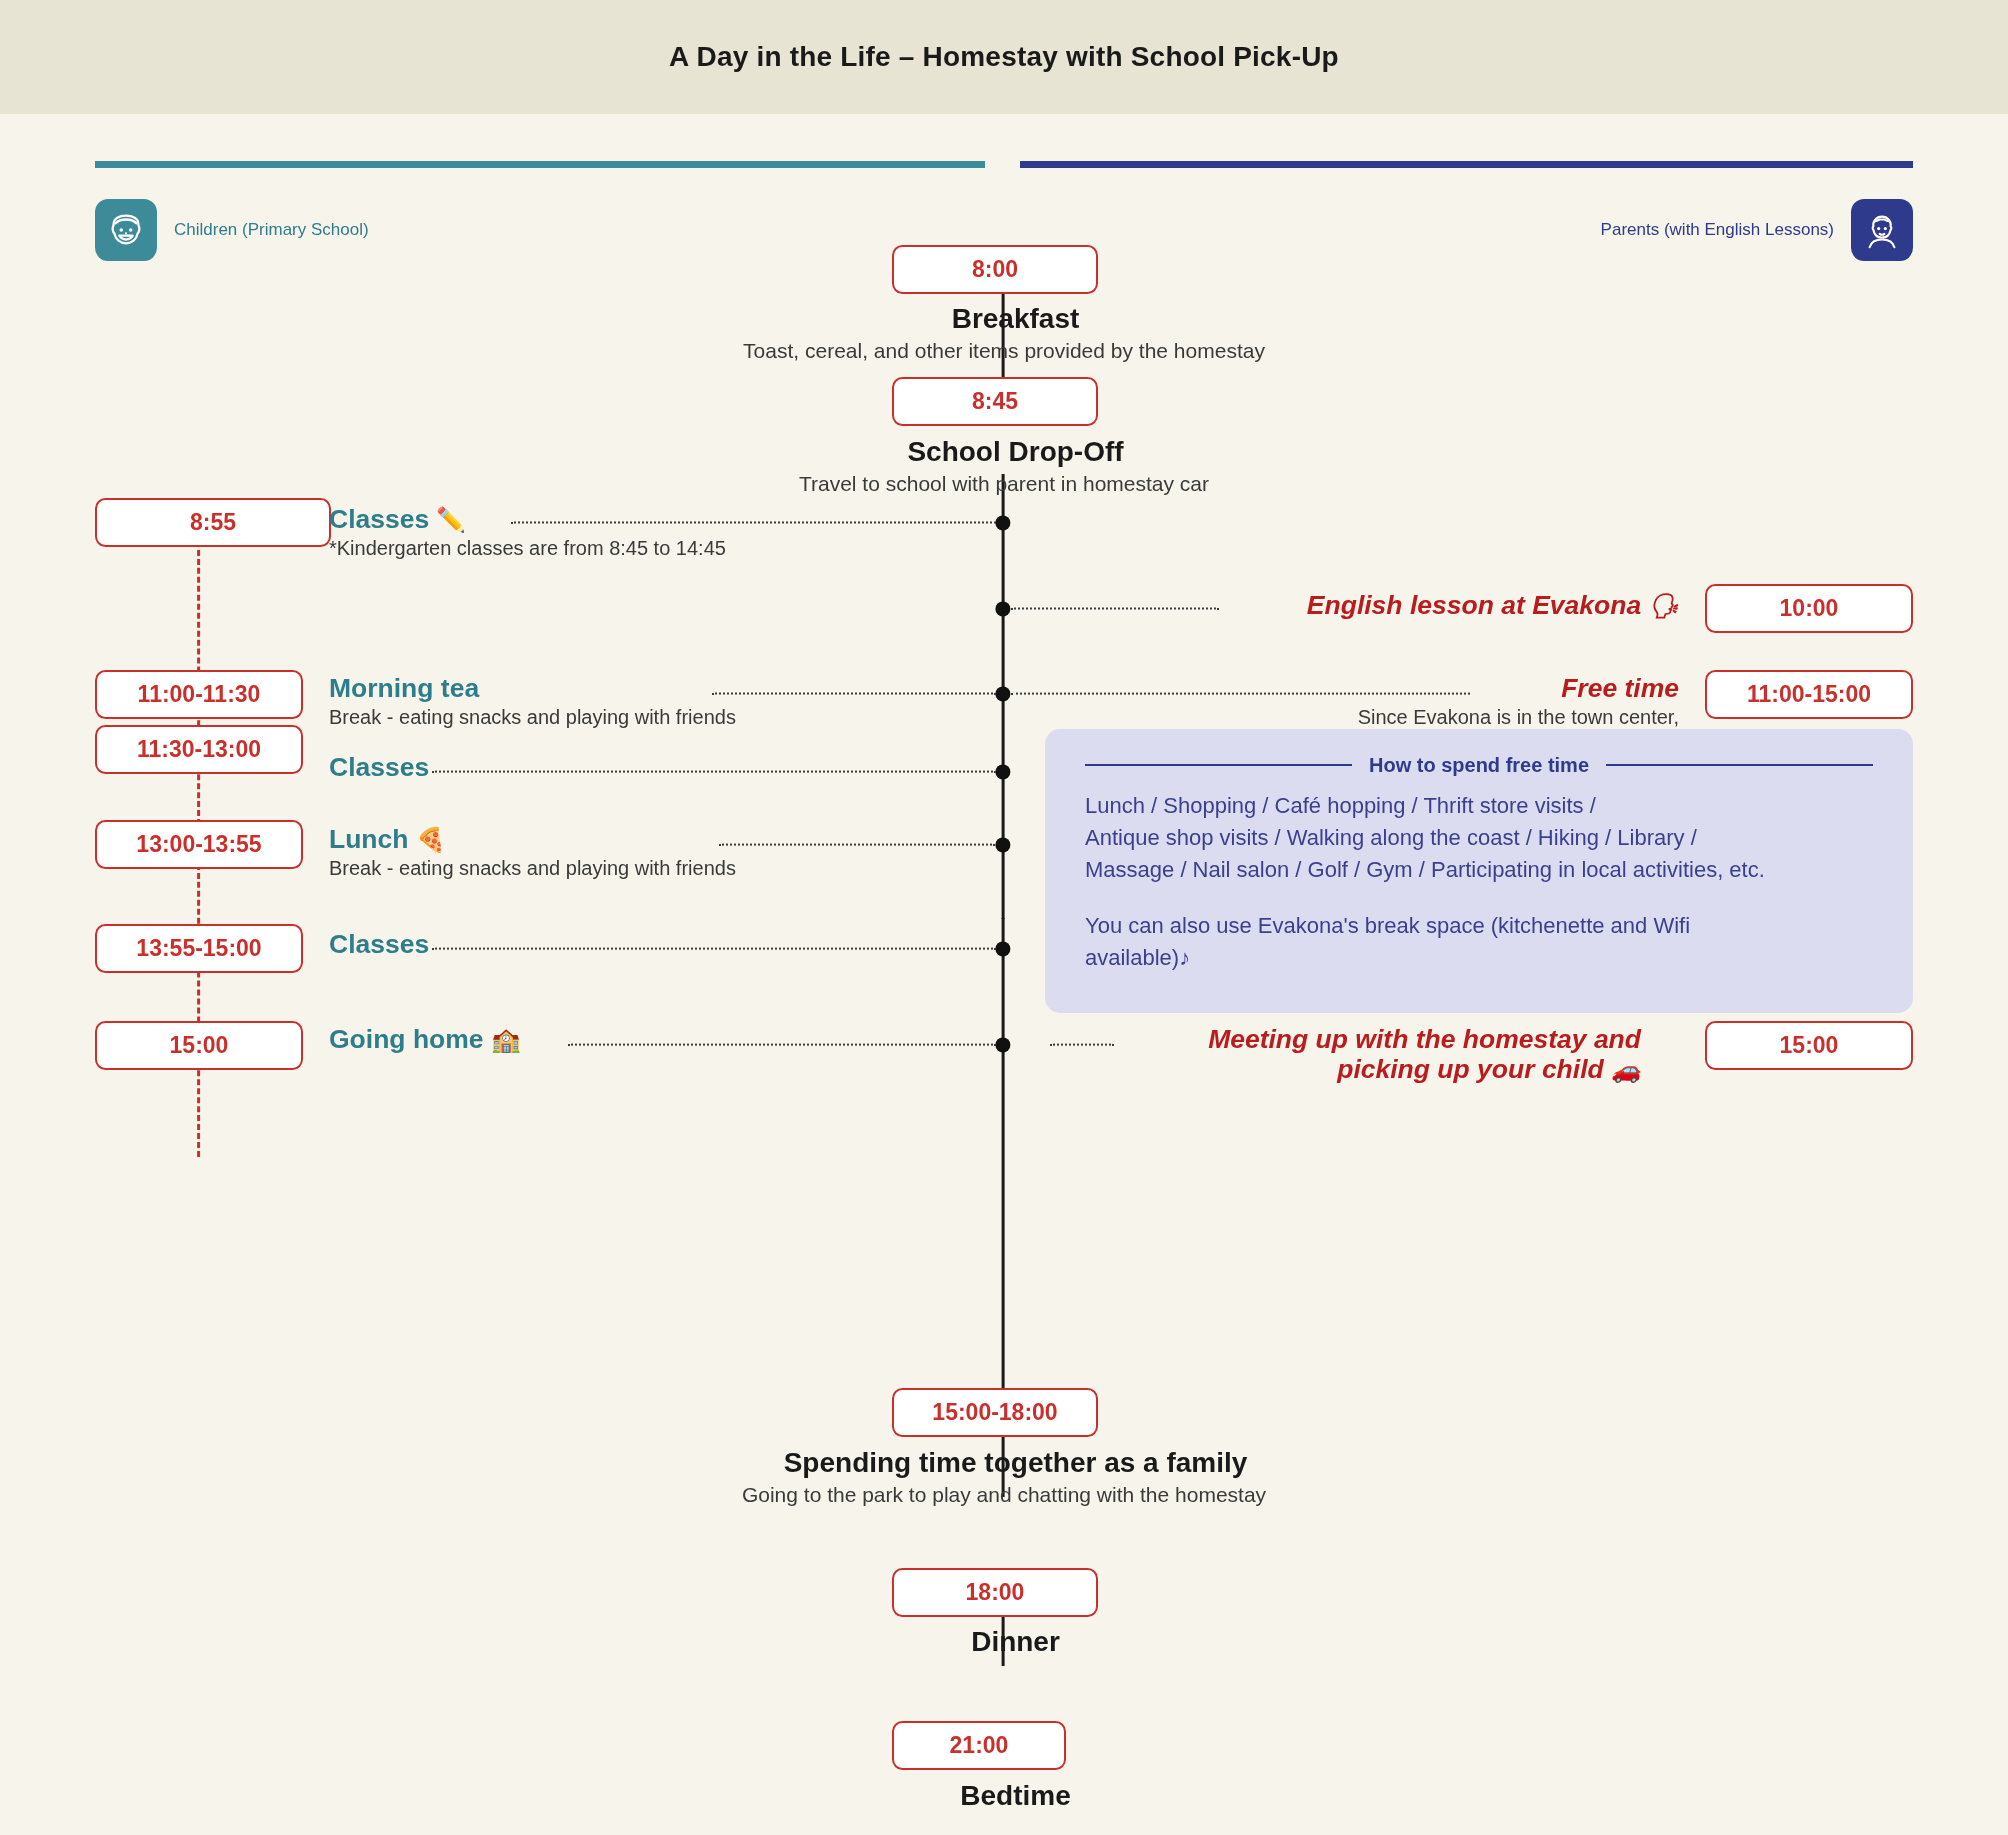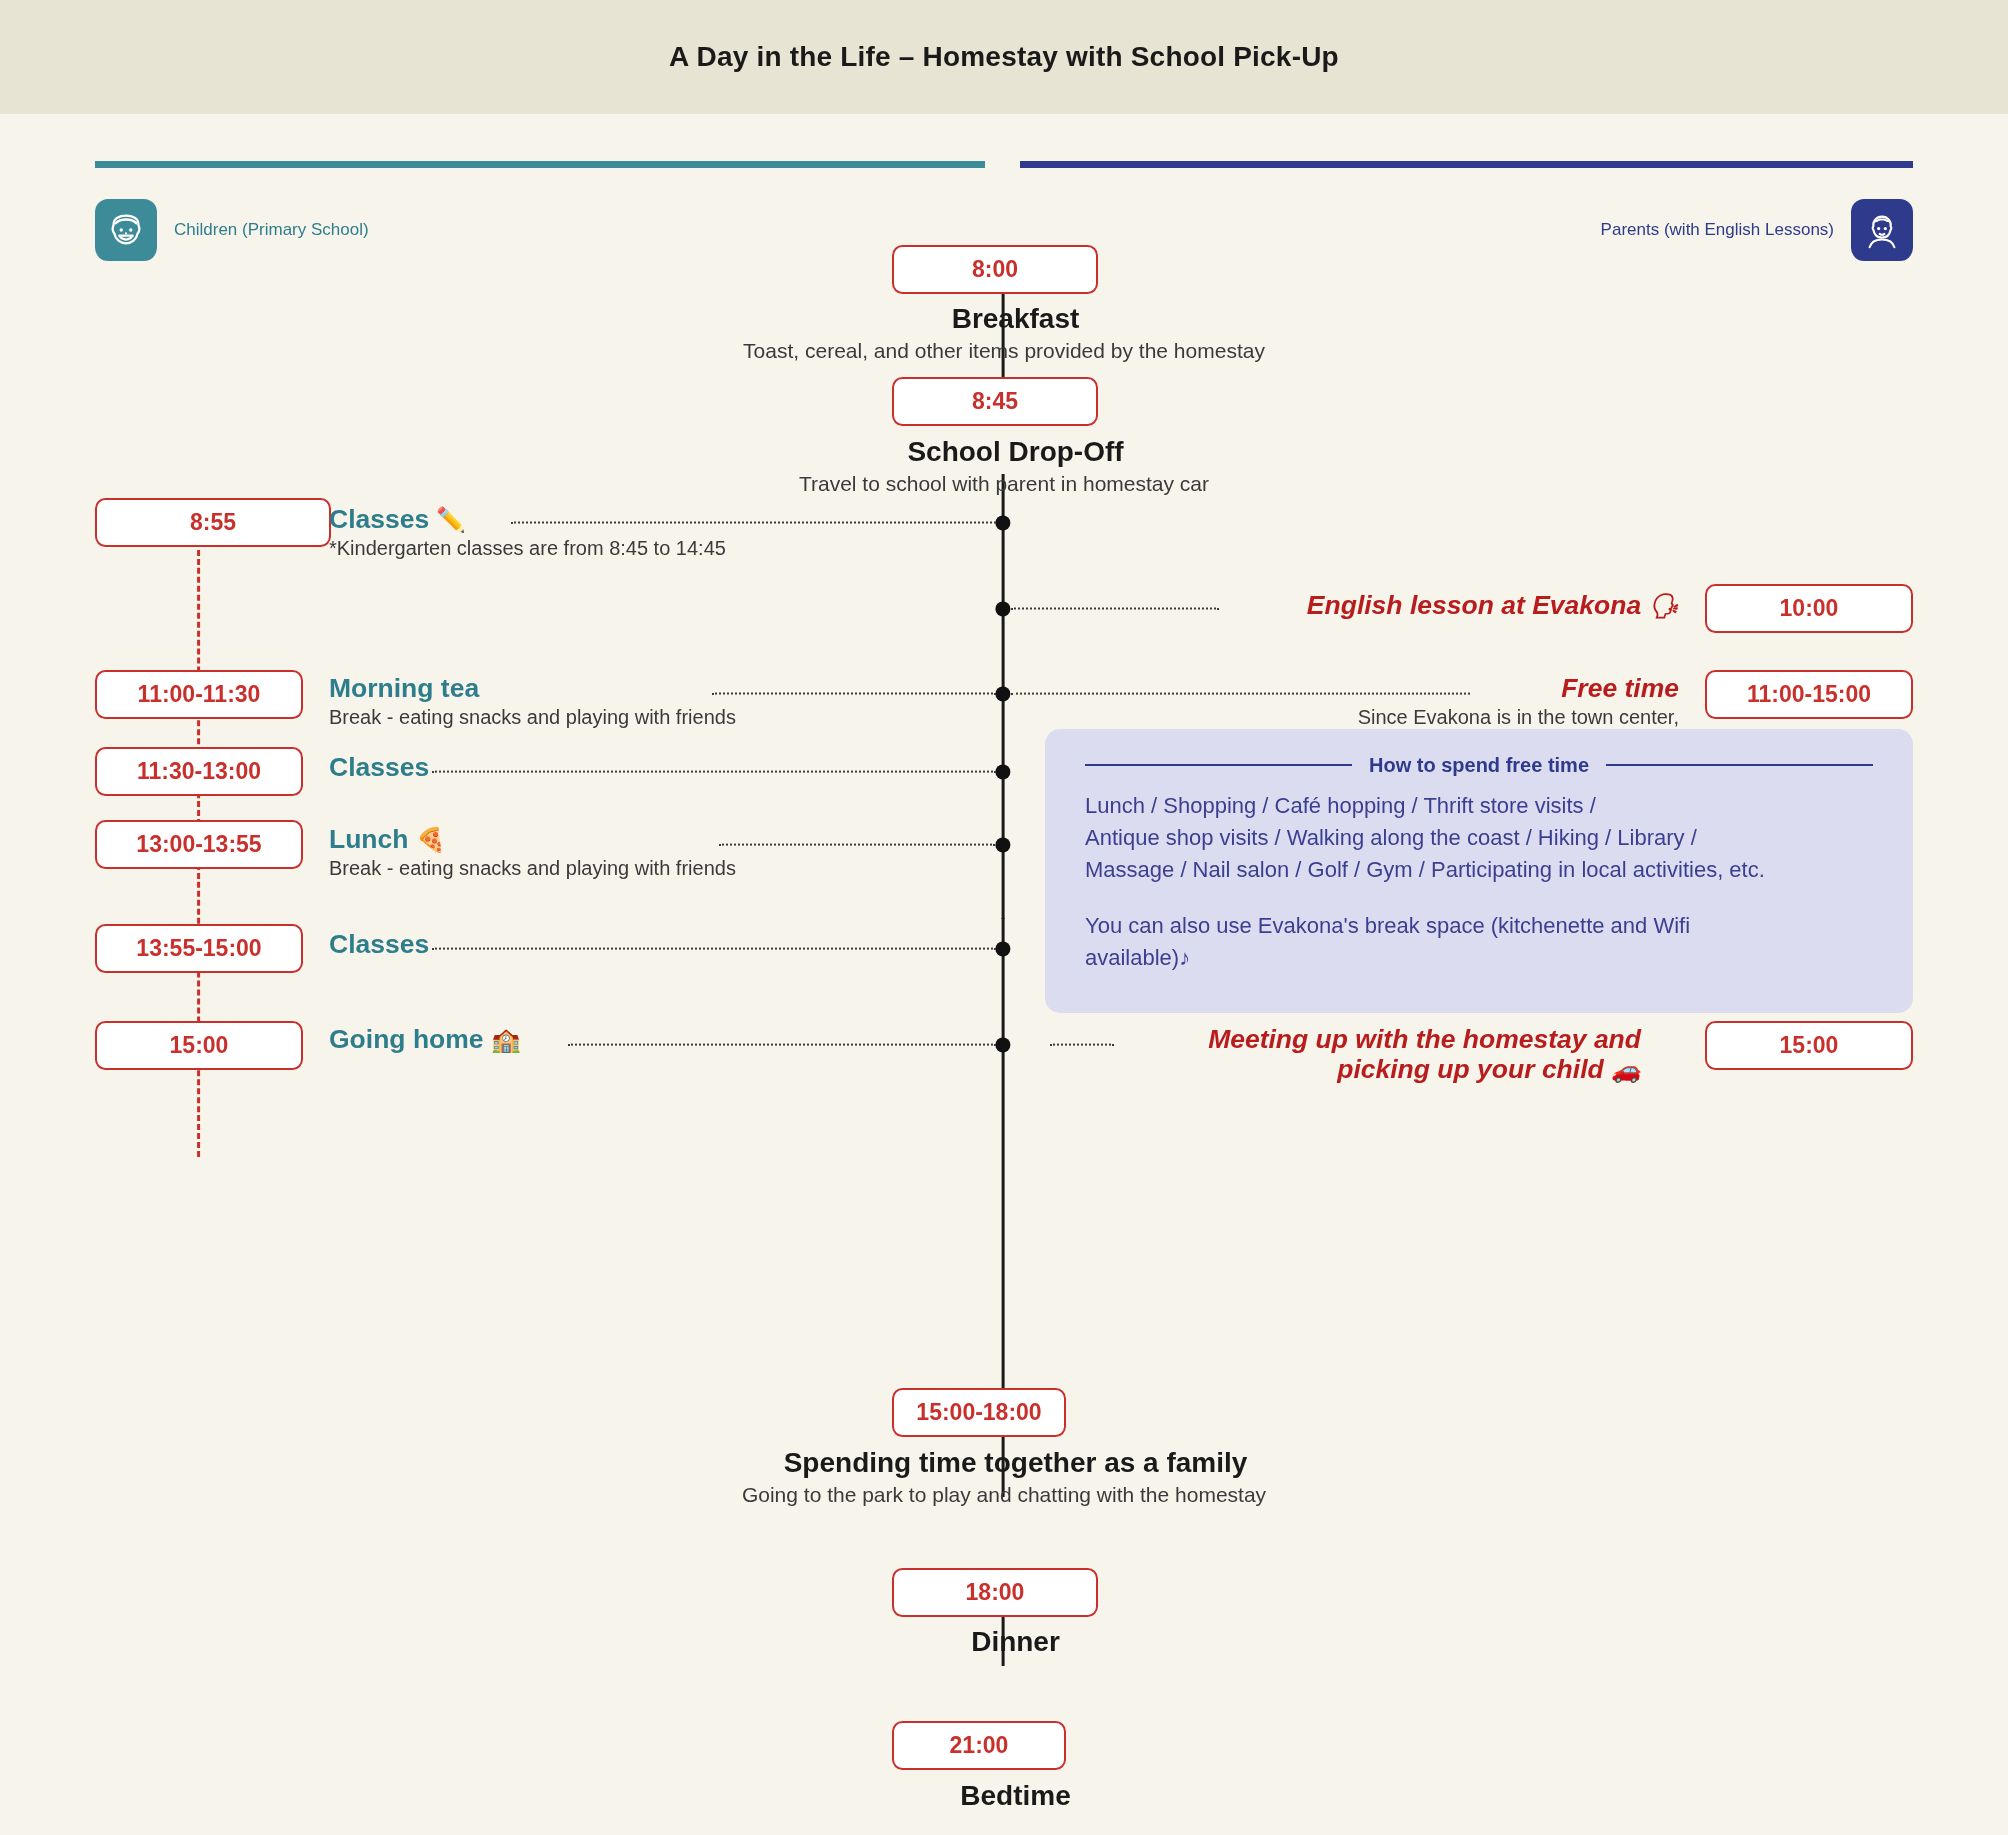--- a/index.html
+++ b/index.html
@@ -235,21 +235,21 @@
     <span>11:00-15:00</span>
   </div>
   <div class="ev-right" style="right:329px; top:417px;">
     <div class="etitle-side">Free time</div>
     <div class="edesc-side">Since Evakona is in the town center,</div>
     <div class="edesc-side">you can explore the town on foot.</div>
   </div>
 
   <div class="dot" style="top:516px;"></div>
   <div class="conn" style="left:432px; width:564px; top:516px;"></div>
-  <div class="badge" style="left:95px; width:208px; top:491px;">
+  <div class="badge" style="left:95px; width:208px; top:469px;">
     <span>11:30-13:00</span>
   </div>
   <div class="ev-left" style="left:329px; top:496px;">
     <div class="etitle-side">Classes</div>
   </div>
 
   <div class="infocard" style="left:1045px; right:95px; top:473px; height:284px;">
     <div class="infohead">
       <span class="hr"></span>
       <span class="ht">How to spend free time</span>
@@ -305,21 +305,21 @@
     <span>15:00</span>
   </div>
   <div class="ev-right" style="right:367px; top:768px;">
     <div class="etitle-side">Meeting up with the homestay and</div>
     <div class="etitle-side">
       <span>picking up your child</span>
       <span class="emoji">🚗</span>
     </div>
   </div>
 
-  <div class="badge" style="left:892px; width:174px; top:1132px;">
+  <div class="badge" style="left:892px; width:206px; top:1132px;">
     <span>15:00-18:00</span>
   </div>
   <div class="ev-center" style="top:1191px;">
     <div class="etitle">Spending time together as a family</div>
     <div class="edesc">Going to the park to play and chatting with the homestay</div>
   </div>
 
   <div class="badge" style="left:892px; width:206px; top:1312px;">
     <span>18:00</span>
   </div>

